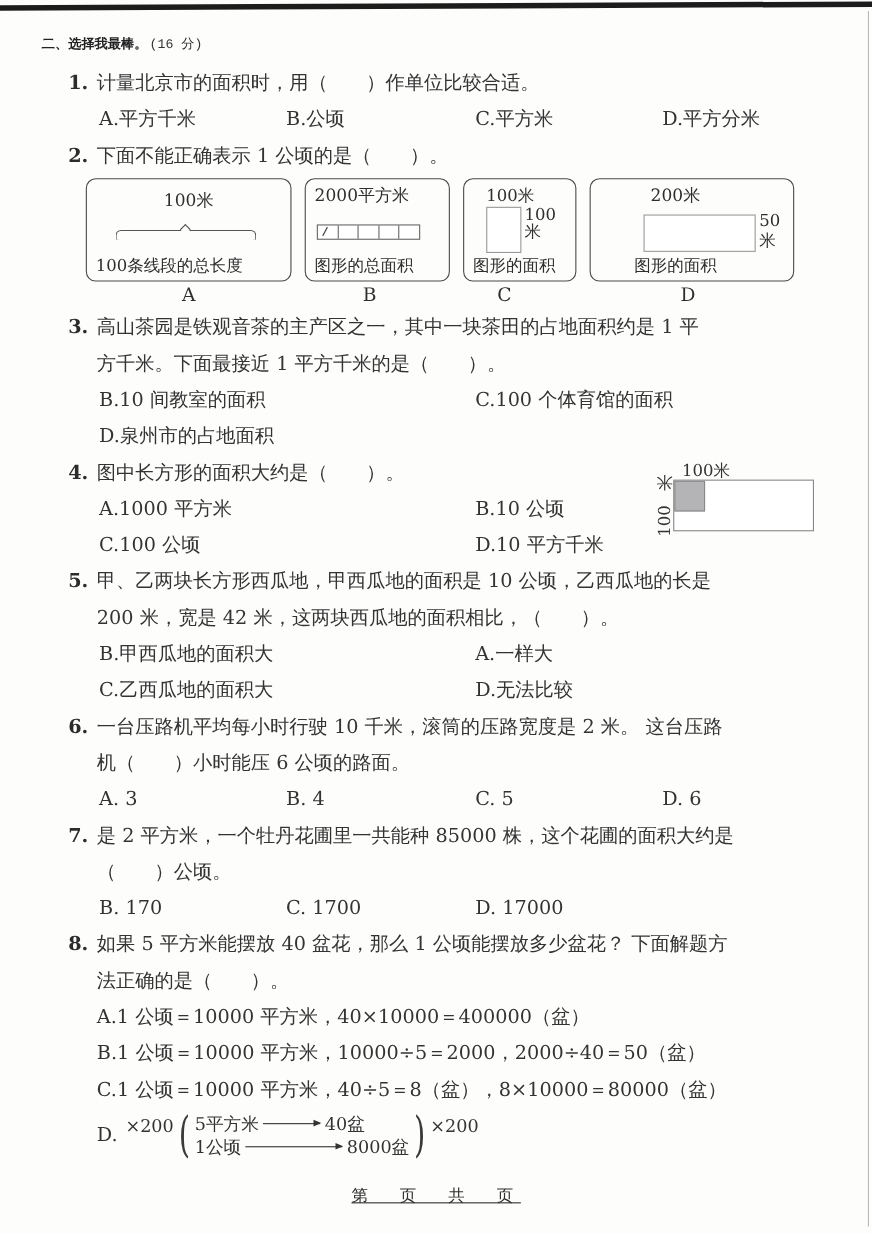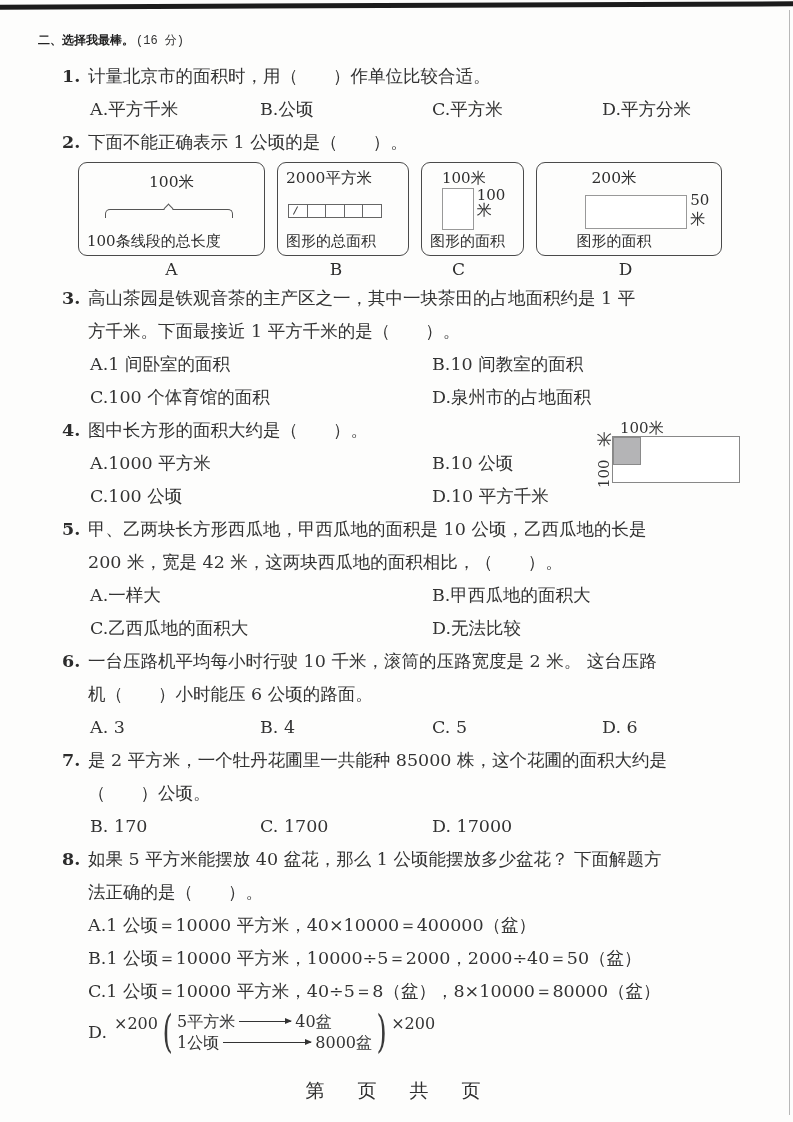--- a/index.html
+++ b/index.html
@@ -92,21 +92,21 @@
   .big-paren { font-size:44px; line-height:1; transform:scaleX(0.6); color:#3a3a3a; font-weight:normal; }
   .d-col { display:flex; flex-direction:column; gap:1px; margin:0 1px; }
   .d-line { display:flex; align-items:center; font-size:16px; line-height:20px; white-space:nowrap; }
   .arr { height:1.2px; background:#333; position:relative; display:inline-block; margin:0 4px; }
   .arr::after { content:''; position:absolute; right:-1px; top:-3.4px; width:0; height:0;
                 border-left:7px solid #333; border-top:3.5px solid transparent; border-bottom:3.5px solid transparent; }
   .arr-1 { width:52px; }
   .arr-2 { width:88px; }
 
   .footer { position:absolute; left:0; top:1078px; width:793px; text-align:center;
-            font-size:19px; letter-spacing:7px; color:#2e2e2e; }
+            font-size:15px; letter-spacing:7px; color:#2e2e2e;text-decoration:underline; }
 </style>
 </head>
 <body>
 
 <div class="scan-top-edge"></div>
 <div class="scan-right-edge"></div>
 
 <div class="page">
 
   <div class="section-header">
@@ -179,21 +179,20 @@
         </div>
       </div>
     </div>
 
     <div class="q">
       <div class="q-num">3.</div>
       <div class="q-body">
         <div class="q-line">高山茶园是铁观音茶的主产区之一，其中一块茶田的占地面积约是 1 平</div>
         <div class="q-line">方千米。下面最接近 1 平方千米的是（　　）。</div>
         <div class="opts-grid2">
-          <div class="opt"><span>A.</span><span>1 间卧室的面积</span></div>
           <div class="opt"><span>B.</span><span>10 间教室的面积</span></div>
           <div class="opt"><span>C.</span><span>100 个体育馆的面积</span></div>
           <div class="opt"><span>D.</span><span>泉州市的占地面积</span></div>
         </div>
       </div>
     </div>
 
     <div class="q">
       <div class="q-num">4.</div>
       <div class="q-body">
@@ -215,22 +214,22 @@
         </div>
       </div>
     </div>
 
     <div class="q">
       <div class="q-num">5.</div>
       <div class="q-body">
         <div class="q-line">甲、乙两块长方形西瓜地，甲西瓜地的面积是 10 公顷，乙西瓜地的长是</div>
         <div class="q-line">200 米，宽是 42 米，这两块西瓜地的面积相比，（　　）。</div>
         <div class="opts-grid2">
+          <div class="opt"><span>B.</span><span>甲西瓜地的面积大</span></div>
           <div class="opt"><span>A.</span><span>一样大</span></div>
-          <div class="opt"><span>B.</span><span>甲西瓜地的面积大</span></div>
           <div class="opt"><span>C.</span><span>乙西瓜地的面积大</span></div>
           <div class="opt"><span>D.</span><span>无法比较</span></div>
         </div>
       </div>
     </div>
 
     <div class="q">
       <div class="q-num">6.</div>
       <div class="q-body">
         <div class="q-line">一台压路机平均每小时行驶 10 千米，滚筒的压路宽度是 2 米。 这台压路</div>

